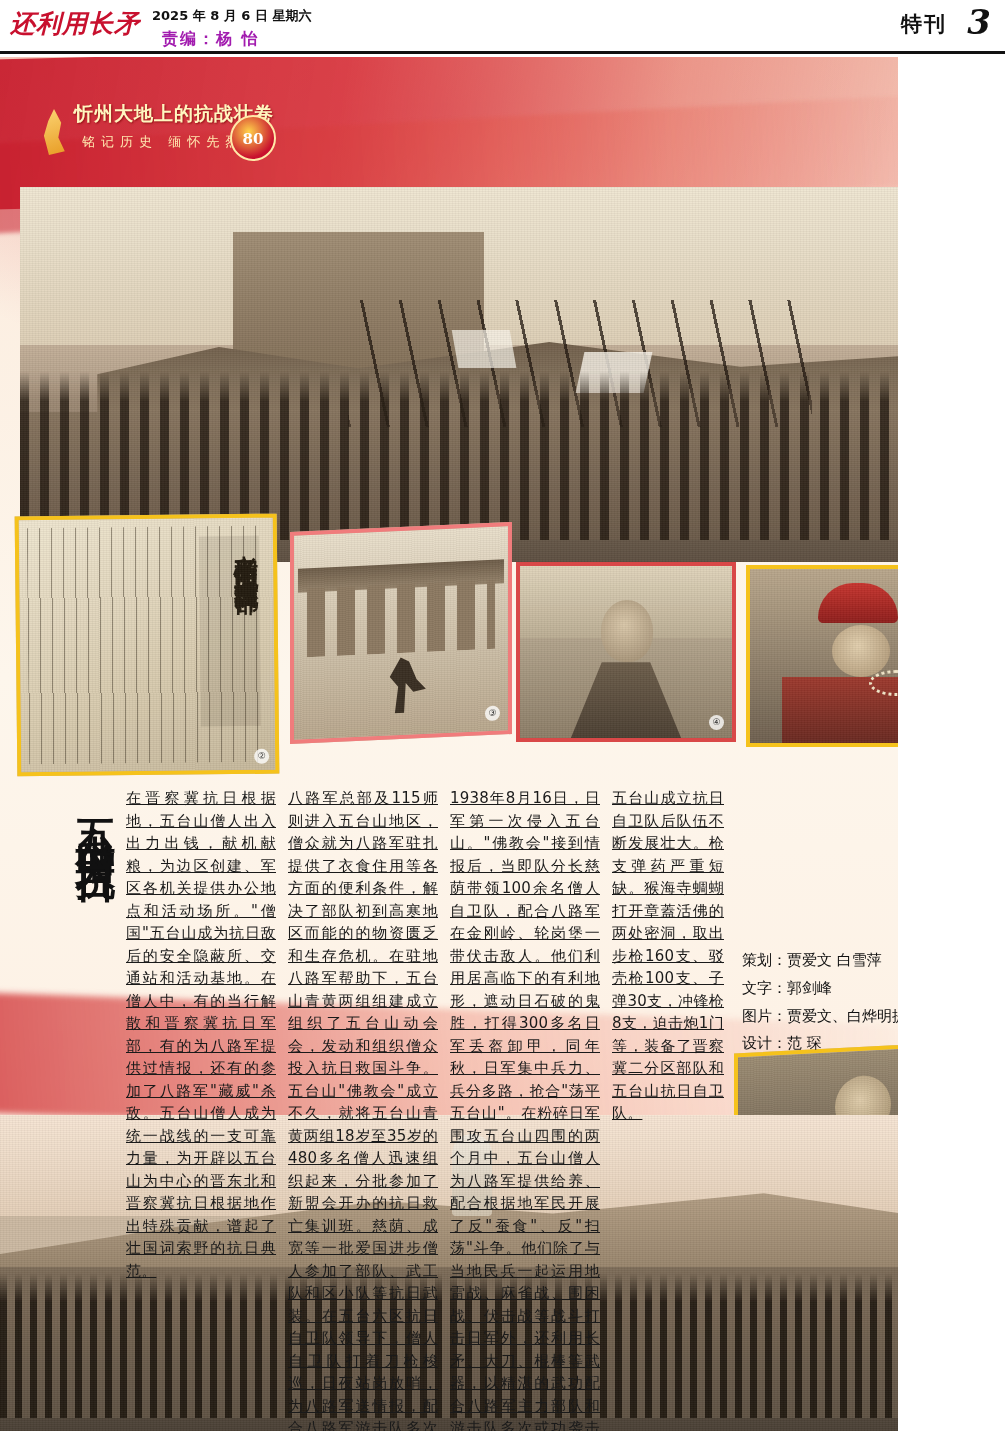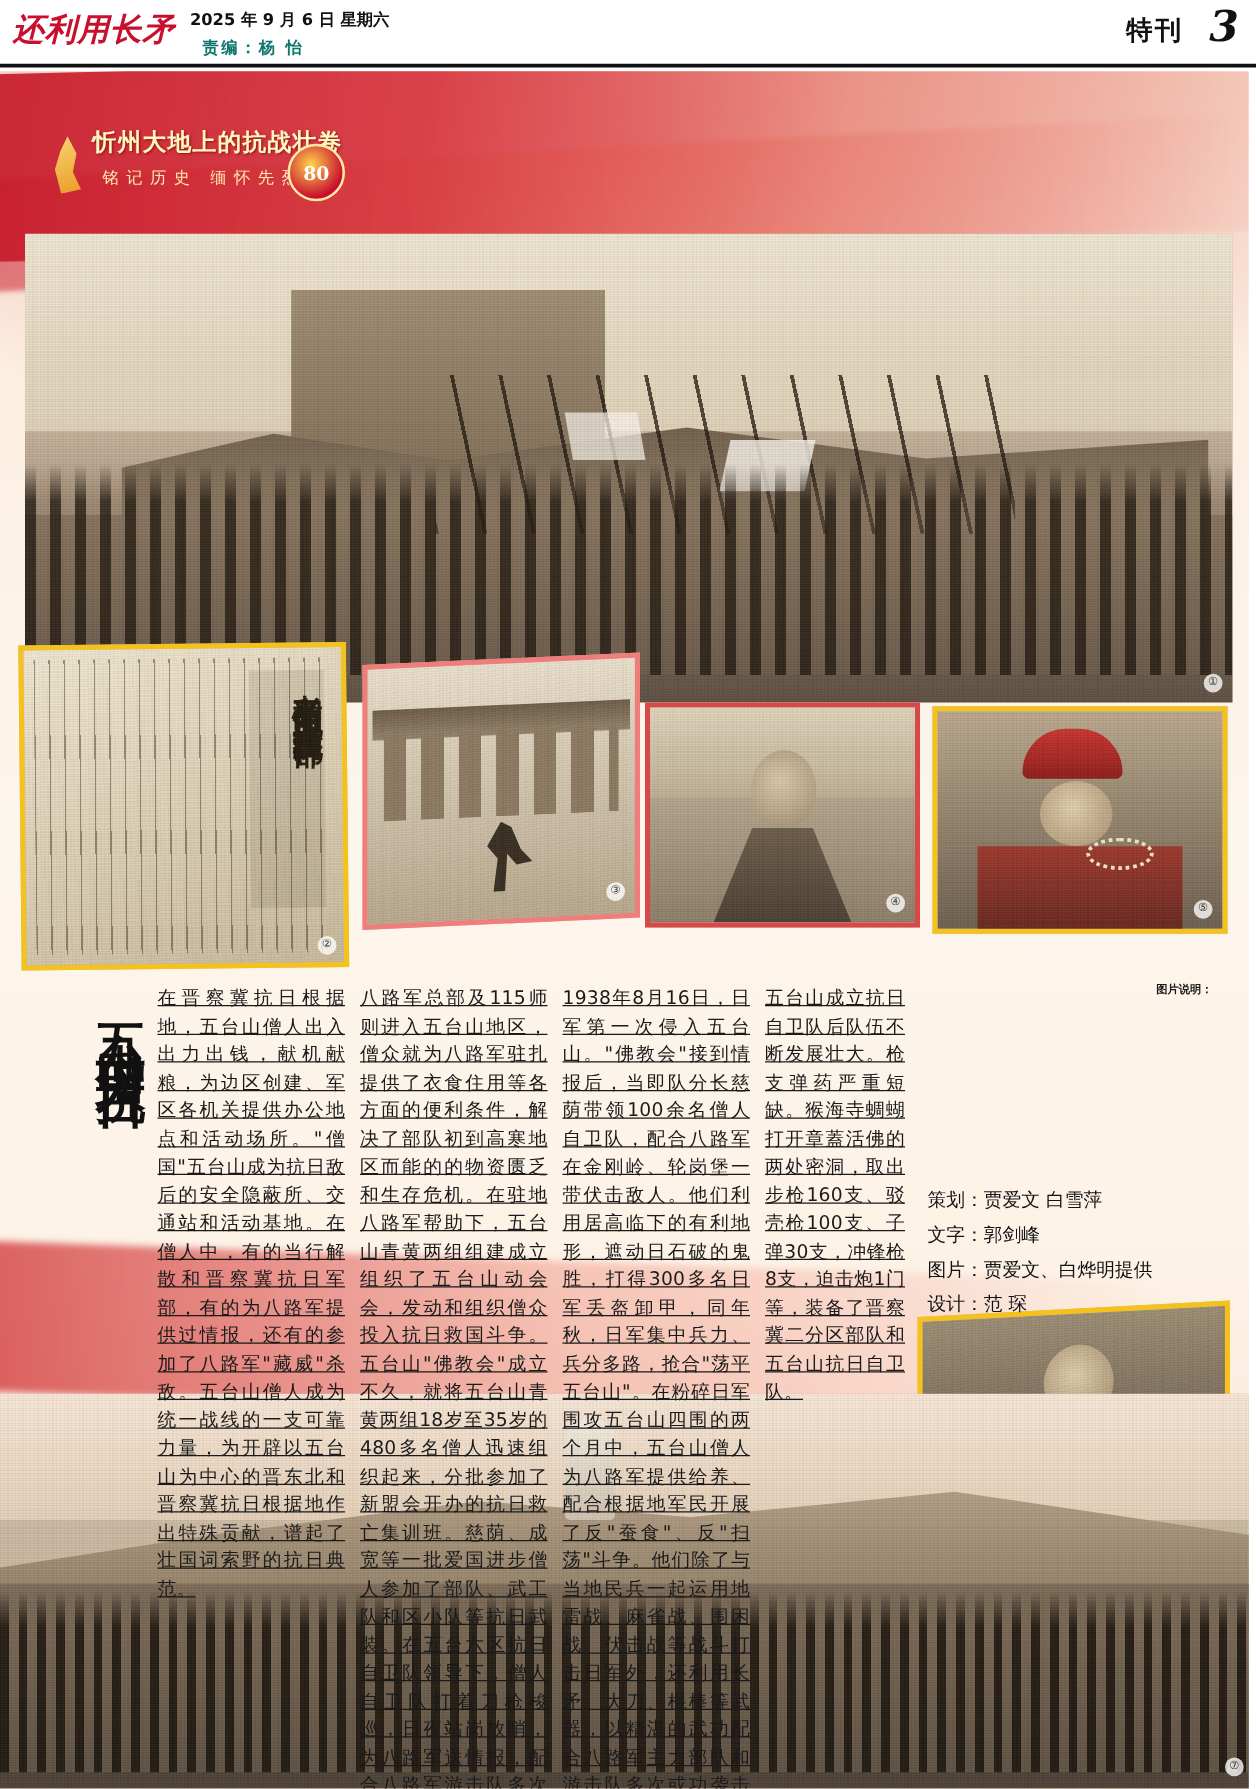--- a/index.html
+++ b/index.html
@@ -32,40 +32,40 @@
     line-height: 36px;
     white-space: nowrap;
   }
   .masthead-date {
     position: absolute; left: 152px; top: 7px;
     font-size: 13px; color: #111; font-weight: bold;
     font-family: "DejaVu Sans", sans-serif;
   }
   .masthead-editor {
     position: absolute; left: 162px; top: 29px;
-    font-size: 13px; color: #0f766e; font-weight: bold;
+    font-size: 16px; color: #a21caf; font-weight: bold;
     letter-spacing: 2px;
   }
   .masthead-section {
     position: absolute; right: 58px; top: 10px;
     font-size: 21px; font-weight: bold; color: #111;
     letter-spacing: 2px;
     font-family: Liberation Mono, monospace;
   }
   .masthead-pagenum {
     position: absolute; right: 14px; top: 2px;
     font-size: 34px; font-weight: bold; color: #111;
     font-family: "DejaVu Serif", serif;
     font-style: italic;
   }
 
   
   .page {
     position: absolute; left: 0; top: 57px;
-    width: 999px; height: 1374px;
+    width: 898px; height: 1374px;
     background: #fdf3e8;
     overflow: hidden;
   }
   
   .paper-wash {
     position: absolute; inset: 0;
     background:
       radial-gradient(900px 420px at 50% 4%, rgba(200,16,46,0.30), rgba(200,16,46,0) 70%),
       linear-gradient(180deg, #f7d9c8 0%, #fcefe2 18%, #fdf6ec 45%, #fdf2e6 70%, #f7dccb 100%);
   }
@@ -362,21 +362,21 @@
     position: absolute; left: 742px; top: 890px; width: 230px;
     font-size: 15px; color: #111; line-height: 1.85;
     font-family: "DejaVu Sans", sans-serif;
   }
 </style>
 </head>
 <body>
 
 <div class="masthead">
   <div class="paper-logo">还利用长矛</div>
-  <div class="masthead-date">2025 年 9 月 6 日 星期六</div>
+  <div class="masthead-date">2025 年 8 月 6 日 星期六</div>
   <div class="masthead-editor">责编：杨 怡</div>
   <div class="masthead-section">特刊</div>
   <div class="masthead-pagenum">3</div>
 </div>
 
 <div class="page">
   <div class="paper-wash"></div>
   <div class="red-swoosh"></div>
   <div class="red-swoosh2"></div>
   <div class="red-bottom-swoosh"></div>

